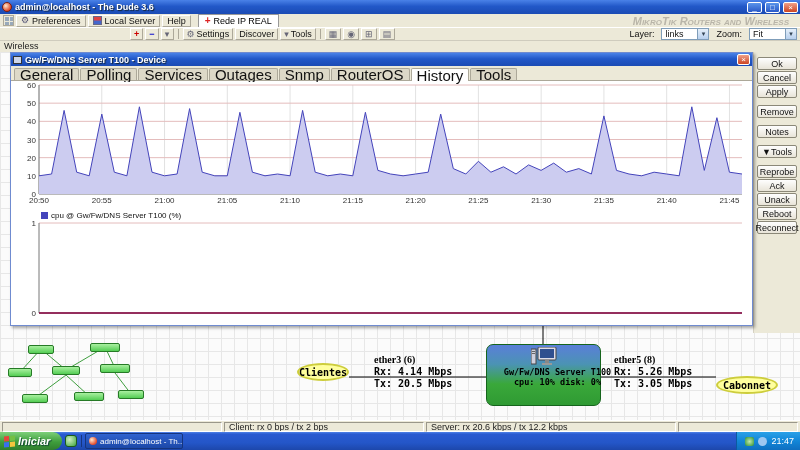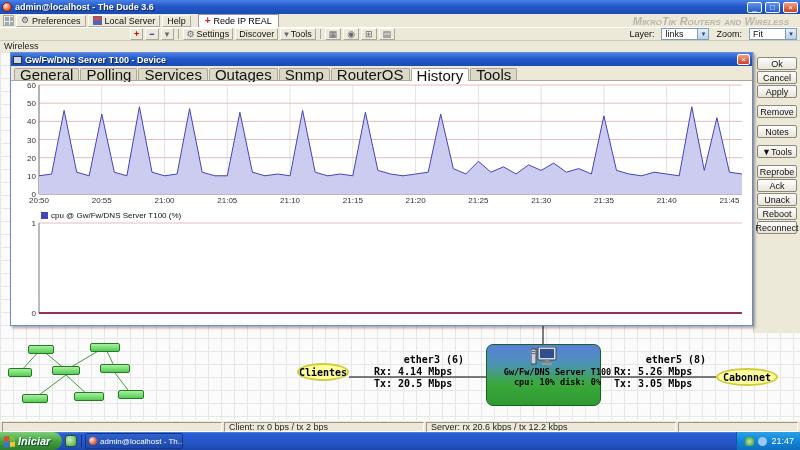--- a/index.html
+++ b/index.html
@@ -56,21 +56,21 @@
   .mapcanvas{position:absolute;left:0;top:52px;width:800px;height:368px;background-color:#fbfbfb;
     background-image:linear-gradient(#e7e7e7 1px,transparent 1px),linear-gradient(90deg,#e7e7e7 1px,transparent 1px);
     background-size:13px 13px;}
   .linksvg{position:absolute;left:0;top:0;}
   .mini-node{position:absolute;background:linear-gradient(#a9f0a0,#54cd54);border:1px solid #267a26;border-radius:2px;}
   .ellipse{position:absolute;border-radius:50%;background:#ffff9e;border:2px solid #cdcd3c;
     display:flex;align-items:center;justify-content:center;
     font-family:"DejaVu Sans Mono",monospace;font-size:10px;font-weight:bold;color:#000;}
   .linklabel{position:absolute;font-family:"DejaVu Sans Mono",monospace;font-size:10px;font-weight:bold;
     color:#000;line-height:12px;white-space:nowrap;}
-  .linklabel .lname{text-align:right;}
+  .linklabel .lname{text-align:left;font-family:Liberation Serif, serif;}
   .servernode{position:absolute;left:486px;top:292px;width:115px;height:62px;border:1px solid #15641c;border-radius:7px;
     background:linear-gradient(180deg,#5a7fd8 0%,#4b93b4 32%,#3aa83a 65%,#2f9a33 100%);
     display:flex;flex-direction:column;align-items:center;padding-top:2px;}
   .nodetext{font-family:"DejaVu Sans Mono",monospace;font-size:8.5px;font-weight:bold;color:#000;line-height:10px;white-space:nowrap;padding-left:28px;}
 
   
   .rightstrip{position:absolute;left:753px;top:41px;width:47px;height:292px;background:#ECE9D8;border-left:1px solid #d6d2c4;}
   .btncol{display:flex;flex-direction:column;align-items:center;padding-top:16px;gap:1px;}
   .dbtn{width:40px;height:13px;font-size:9px;color:#111;background:linear-gradient(#fefefe,#e8e4d8);
     border:1px solid #8b8878;border-radius:2px;display:flex;align-items:center;justify-content:center;padding:0;}
@@ -146,21 +146,21 @@
     <div class="mini-node" style="left:28px;top:293px;width:26px;height:9px"></div>
     <div class="mini-node" style="left:90px;top:291px;width:30px;height:9px"></div>
     <div class="mini-node" style="left:8px;top:316px;width:24px;height:9px"></div>
     <div class="mini-node" style="left:52px;top:314px;width:28px;height:9px"></div>
     <div class="mini-node" style="left:100px;top:312px;width:30px;height:9px"></div>
     <div class="mini-node" style="left:22px;top:342px;width:26px;height:9px"></div>
     <div class="mini-node" style="left:74px;top:340px;width:30px;height:9px"></div>
     <div class="mini-node" style="left:118px;top:338px;width:26px;height:9px"></div>
 
     <div class="ellipse" style="left:297px;top:311px;width:52px;height:18px">Clientes</div>
-    <div class="ellipse" style="left:716px;top:316px;width:62px;height:18px">Cabonnet</div>
+    <div class="ellipse" style="left:716px;top:324px;width:62px;height:18px">Cabonnet</div>
 
     <div class="linklabel" style="left:374px;top:302px;width:90px">
       <div class="lname">ether3 (6)</div>
       <div>Rx: 4.14 Mbps</div>
       <div>Tx: 20.5 Mbps</div>
     </div>
     <div class="linklabel" style="left:614px;top:302px;width:92px">
       <div class="lname">ether5 (8)</div>
       <div>Rx: 5.26 Mbps</div>
       <div>Tx: 3.05 Mbps</div>

